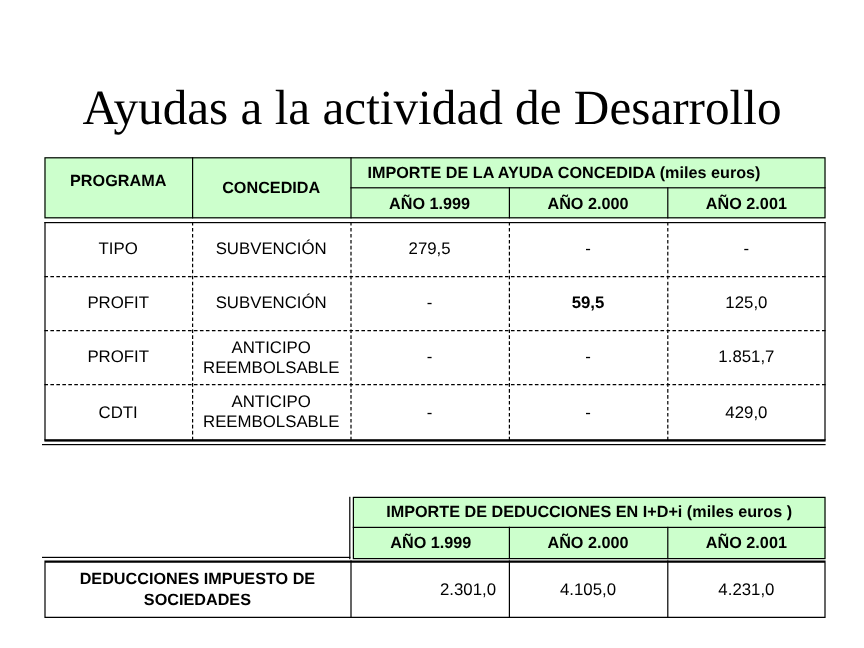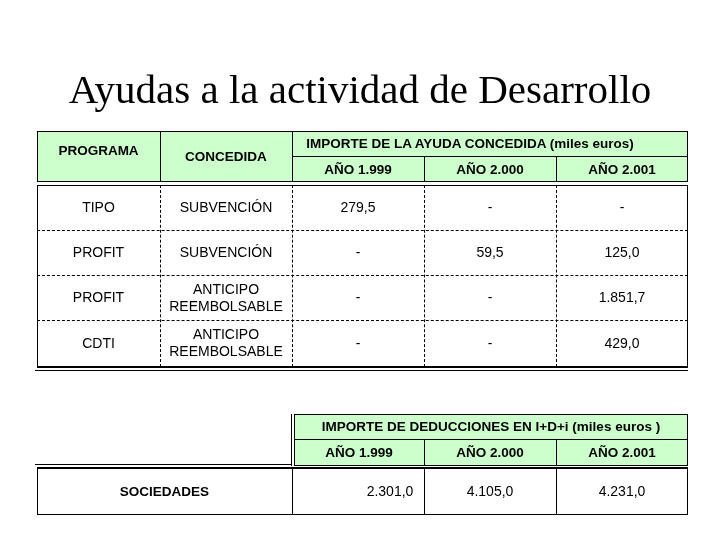--- a/index.html
+++ b/index.html
@@ -89,21 +89,21 @@
   <div>
     <div class="abs cell body-txt" style="left:37px; top:230px; width:123px; height:45px;">
       <span>PROFIT</span>
     </div>
     <div class="abs cell body-txt" style="left:160px; top:230px; width:132px; height:45px; flex-direction:column;">
       <span>SUBVENCIÓN</span>
     </div>
     <div class="abs cell body-txt" style="left:292px; top:230px; width:132px; height:45px;">
       <span>-</span>
     </div>
-    <div class="abs cell body-txt" style="left:424px; top:230px; width:132px; height:45px;">
+    <div class="abs cell body-txt" style="left:424px; top:230px; width:132px; height:45px;font-weight:bold;">
       <span>59,5</span>
     </div>
     <div class="abs cell body-txt" style="left:556px; top:230px; width:132px; height:45px;">
       <span>125,0</span>
     </div>
   </div>
 
   <div>
     <div class="abs cell body-txt" style="left:37px; top:275px; width:123px; height:45px;">
       <span>PROFIT</span>
@@ -166,20 +166,21 @@
   <div class="vline" style="left:556px; top:439px; height:27px;"></div>
 
   <div class="hline" style="left:35px; top:464px; width:257px;"></div>
   <div class="abs" style="left:37px; top:467px; width:651px; height:48px; border:1px solid #000; border-top-width:2px;"></div>
   <div class="vline" style="left:292px; top:467px; height:48px;"></div>
   <div class="vline" style="left:424px; top:467px; height:48px;"></div>
   <div class="vline" style="left:556px; top:467px; height:48px;"></div>
 
   <div>
     <div class="abs cell hdr" style="left:37px; top:467px; width:255px; height:48px; flex-direction:column; font-size:13.5px;">
+      <span>DEDUCCIONES IMPUESTO DE</span>
       <span>SOCIEDADES</span>
     </div>
     <div class="abs cell body-txt" style="left:292px; top:467px; width:132px; height:48px;margin-left:32px;">
       <span>2.301,0</span>
     </div>
     <div class="abs cell body-txt" style="left:424px; top:467px; width:132px; height:48px;">
       <span>4.105,0</span>
     </div>
     <div class="abs cell body-txt" style="left:556px; top:467px; width:132px; height:48px;">
       <span>4.231,0</span>

